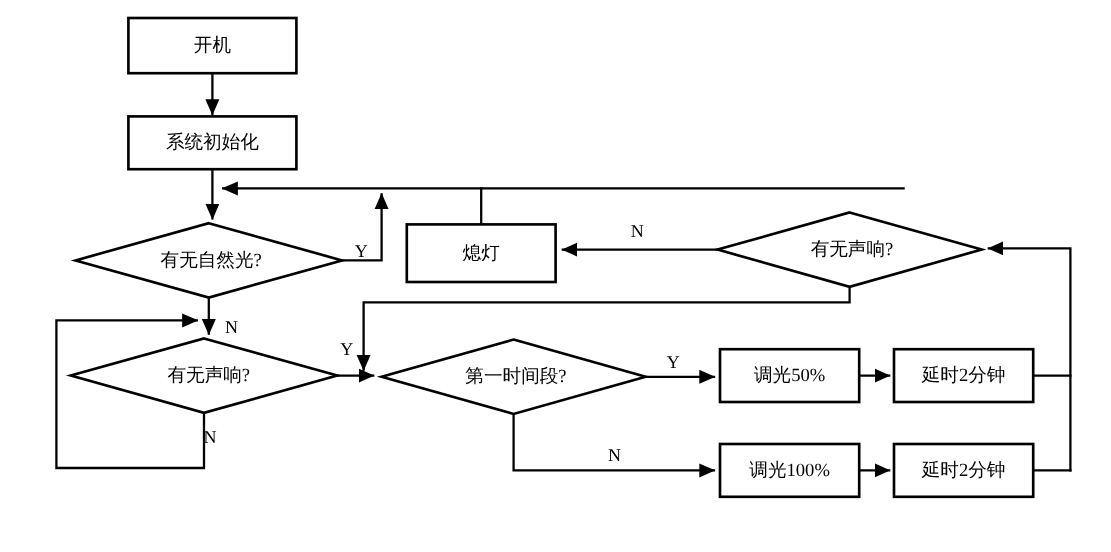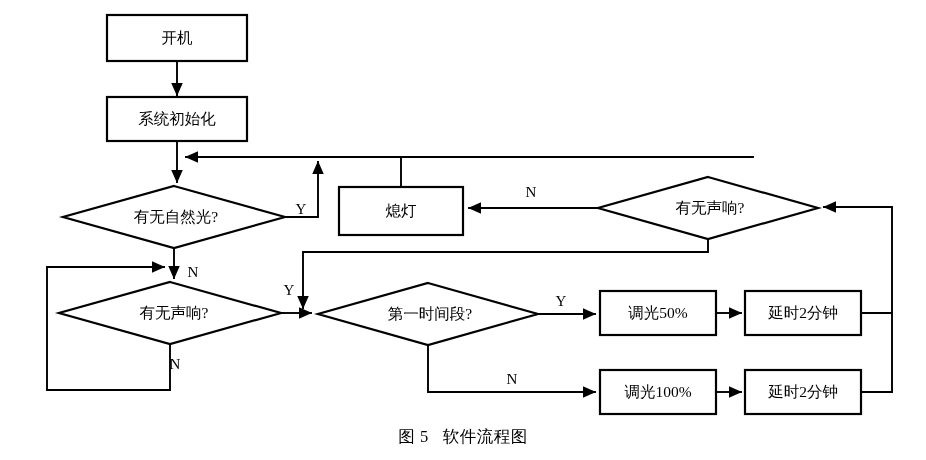--- a/index.html
+++ b/index.html
@@ -183,17 +183,14 @@
       <text class="edge-label" x="193" y="274">N</text>
       <text class="edge-label" x="289" y="292">Y</text>
       <text class="edge-label" x="175" y="366">N</text>
       <text class="edge-label" x="561" y="303">Y</text>
       <text class="edge-label" x="512" y="381">N</text>
       <text class="edge-label" x="531" y="194">N</text>
     </g>
 
   </svg>
 
-  <div class="caption">
-    <span class="cap-num">图 5</span><span>软件流程图</span>
-  </div>
 
 </div>
 
 </body></html>

